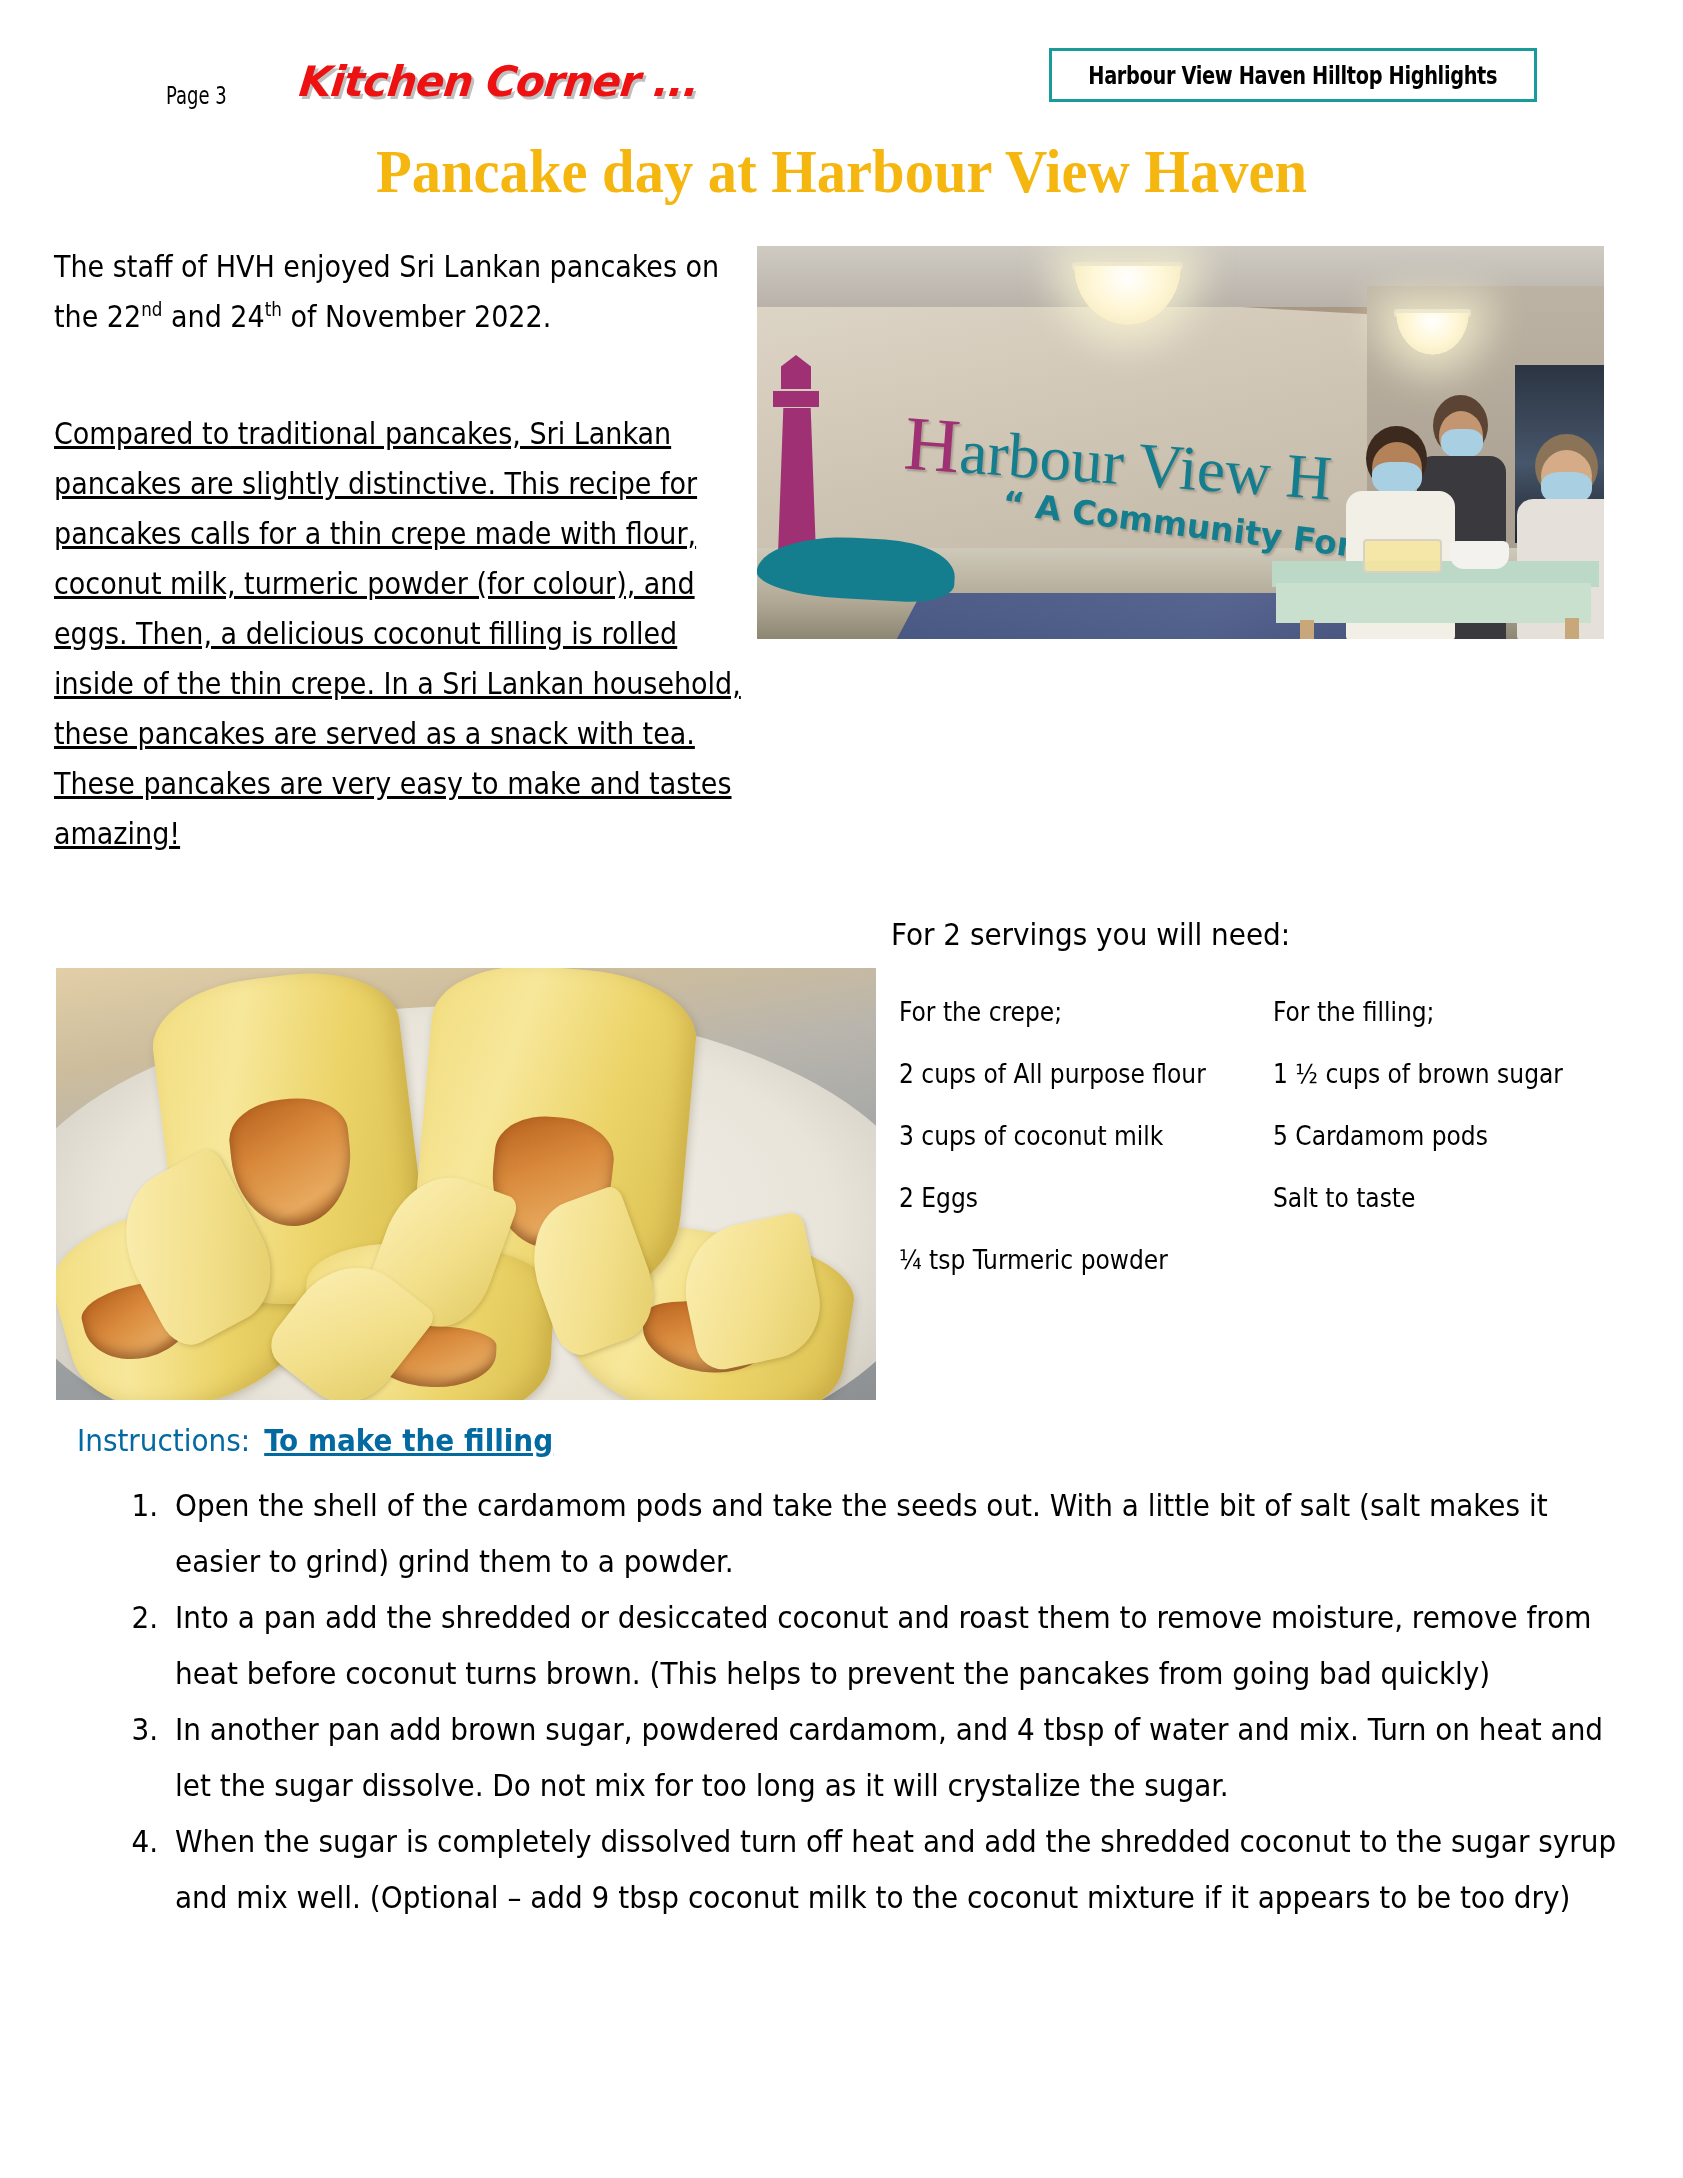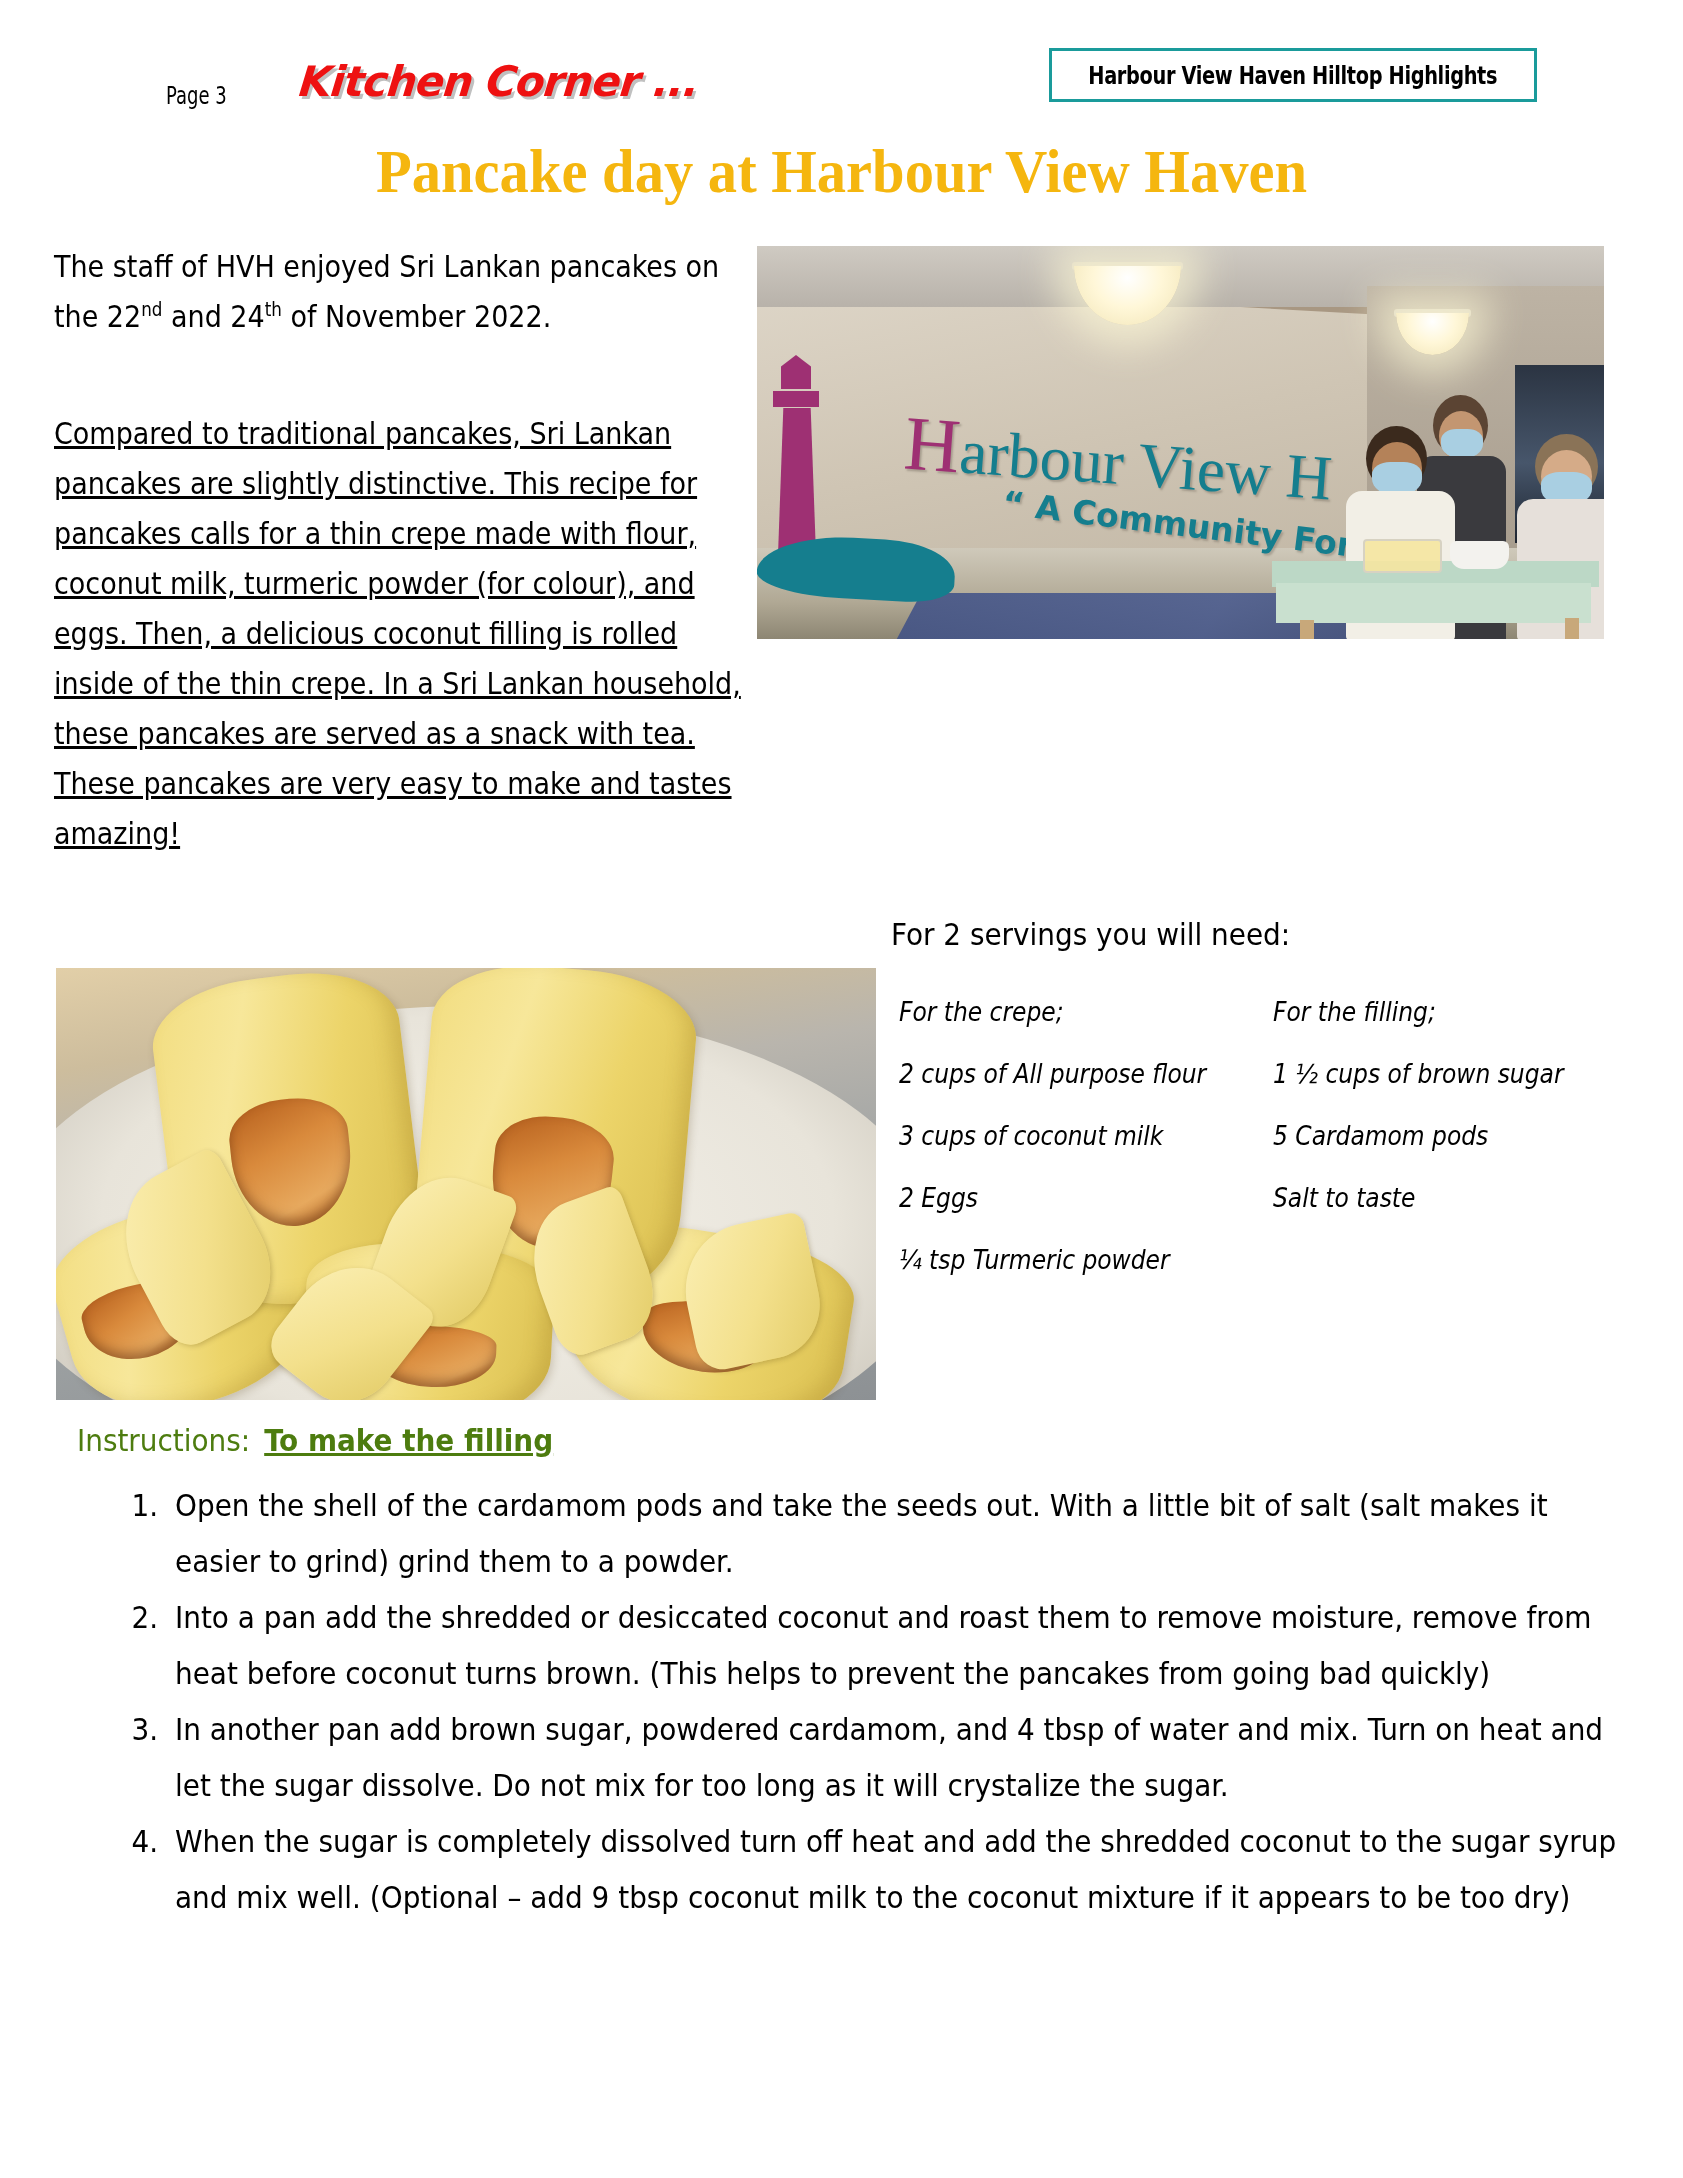--- a/index.html
+++ b/index.html
@@ -310,33 +310,32 @@
     width: 693px;
     display: flex;
     gap: 55px;
   }
   .ing-col {
     width: 327px;
     font-family: "DejaVu Sans Condensed", "Liberation Sans Narrow", "Liberation Sans", sans-serif;
     font-size: 26px;
     line-height: 45px;
     color: #000000;
-    font-style: italic;
   }
   .ing-col .ing-head { margin-bottom: 17px; }
   .ing-col .ing-item { margin-bottom: 17px; }
 
   
   #instructions-line {
     position: absolute;
     left: 77px;
     top: 1422px;
     font-family: "DejaVu Sans Condensed", "Liberation Sans Narrow", "Liberation Sans", sans-serif;
     font-size: 31px;
-    color: #4d7c0f;
+    color: #0369a1;
     white-space: nowrap;
   }
   #instructions-line .sub {
     font-weight: bold;
     text-decoration: underline;
     margin-left: 14px;
   }
   #steps {
     position: absolute;
     left: 117px;

